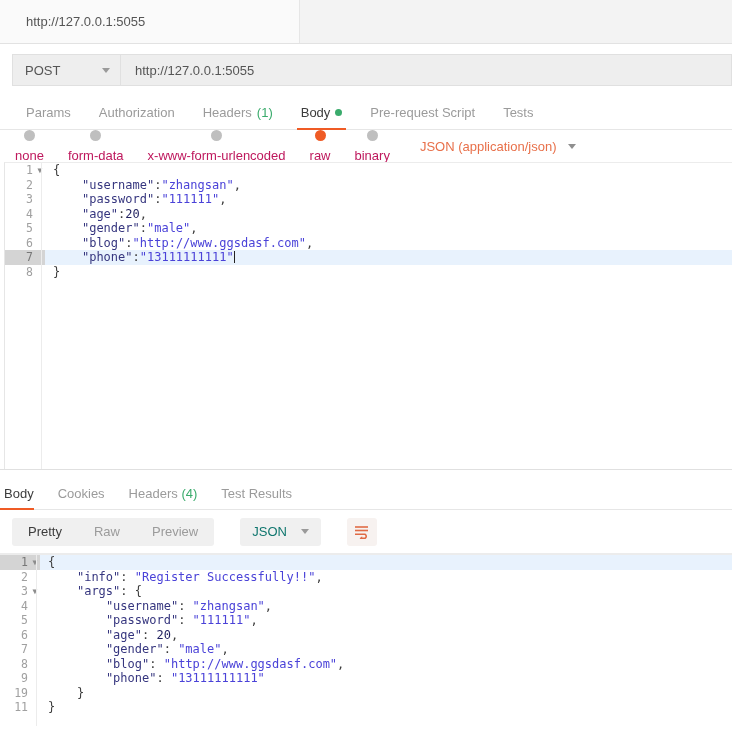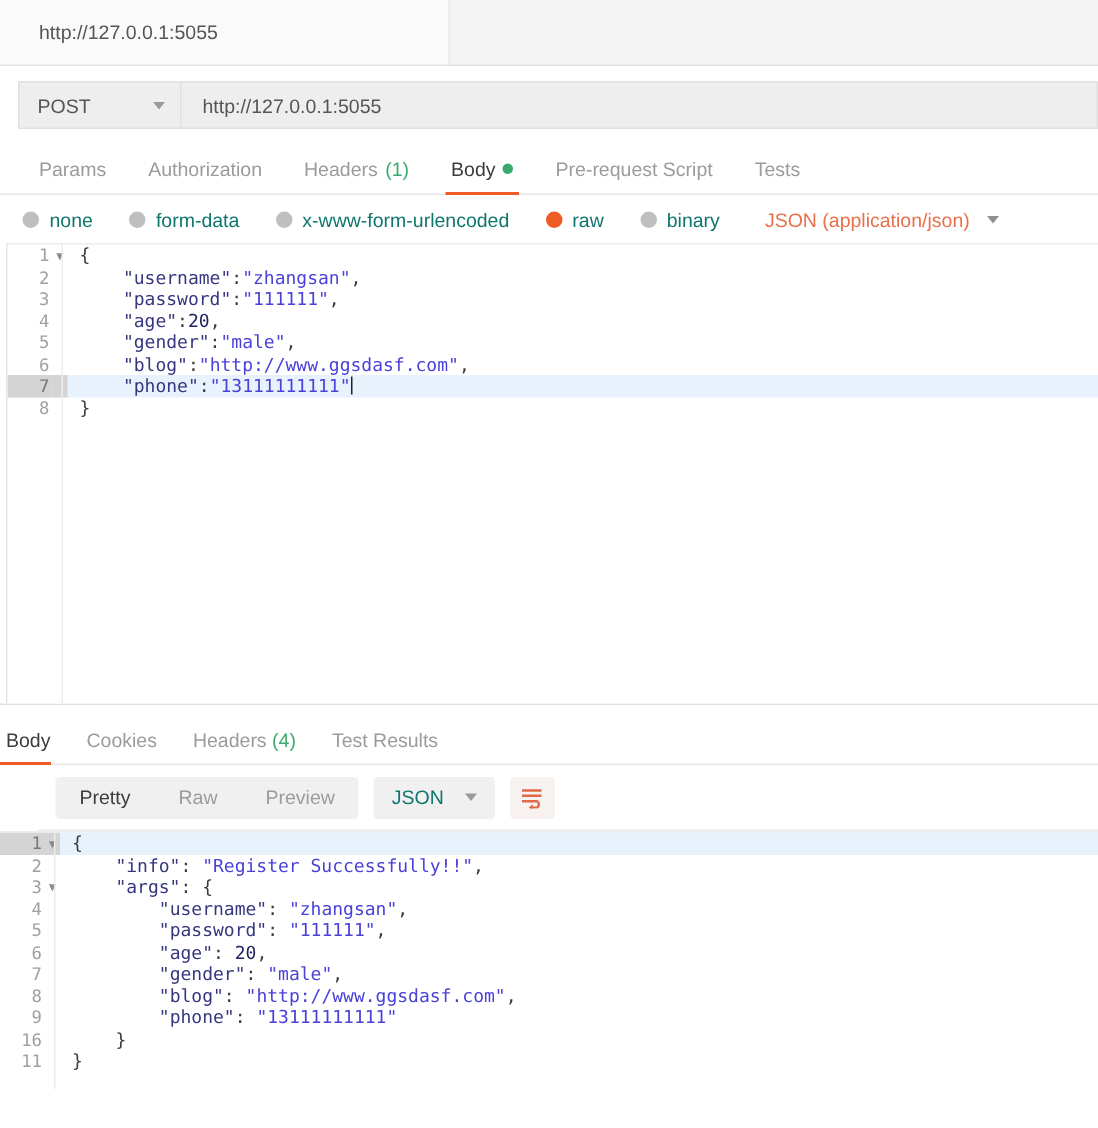--- a/index.html
+++ b/index.html
@@ -112,21 +112,22 @@
     height: 32px;
     padding: 0 0 0 15px;
     background: #ffffff;
     font-size: 13px;
   }
   .radio-item {
     display: flex;
     align-items: center;
     gap: 7px;
     margin-right: 24px;
-    color: #0f766e;
+    color: #be185d;
+    flex-direction: column;
   }
   .radio {
     width: 11px; height: 11px;
     border-radius: 50%;
     background: #bfbfbf;
     flex: none;
   }
   .radio.sel { background: #ef5b25; }
   .json-sel {
     color: #e8704a;
@@ -225,26 +226,25 @@
     position: absolute;
     left: 0; right: 14px; bottom: -1px;
     height: 2px;
     background: #ef5b25;
   }
 
   
   .restoolbar {
     display: flex;
     align-items: center;
-    gap: 10px;
+    gap: 26px;
     height: 44px;
     padding: 0 0 0 12px;
     background: #ffffff;
     border-bottom: 1px solid #ececec;
-    margin-left: 25px;
   }
   .seg {
     display: flex;
     background: #f0f0f0;
     border-radius: 3px;
     overflow: hidden;
     height: 28px;
   }
   .seg-btn {
     padding: 0 16px;
@@ -470,21 +470,21 @@
         <span class="ln">8</span>
         <span class="fold"></span>
         <span class="txt"><span class="p"> </span><span class="p"> </span><span class="p"> </span><span class="p"> </span><span class="p"> </span><span class="p"> </span><span class="p"> </span><span class="p"> </span><span class="k">"blog"</span><span class="p">:</span><span class="p"> </span><span class="s">"http://www.ggsdasf.com"</span><span class="p">,</span></span>
       </div>
       <div class="code-line">
         <span class="ln">9</span>
         <span class="fold"></span>
         <span class="txt"><span class="p"> </span><span class="p"> </span><span class="p"> </span><span class="p"> </span><span class="p"> </span><span class="p"> </span><span class="p"> </span><span class="p"> </span><span class="k">"phone"</span><span class="p">:</span><span class="p"> </span><span class="s">"13111111111"</span></span>
       </div>
       <div class="code-line">
-        <span class="ln">16</span>
+        <span class="ln">19</span>
         <span class="fold"></span>
         <span class="txt"><span class="p"> </span><span class="p"> </span><span class="p"> </span><span class="p"> </span><span class="p">}</span></span>
       </div>
       <div class="code-line">
         <span class="ln">11</span>
         <span class="fold"></span>
         <span class="txt"><span class="p">}</span></span>
       </div>
     </div>
 </div>

